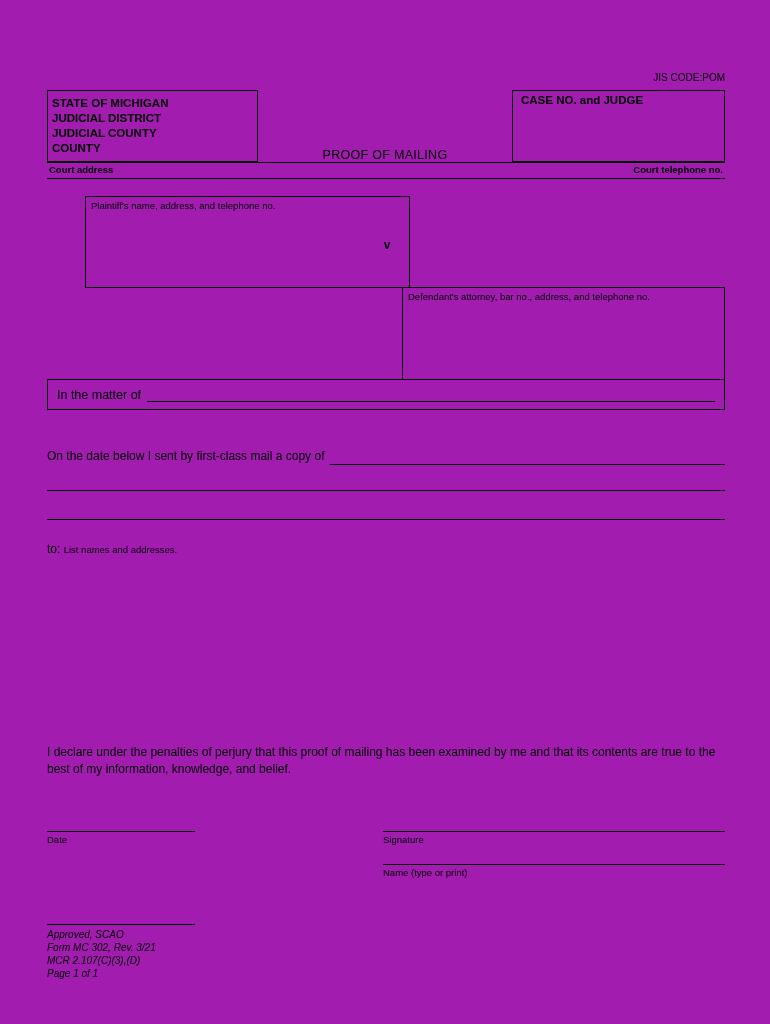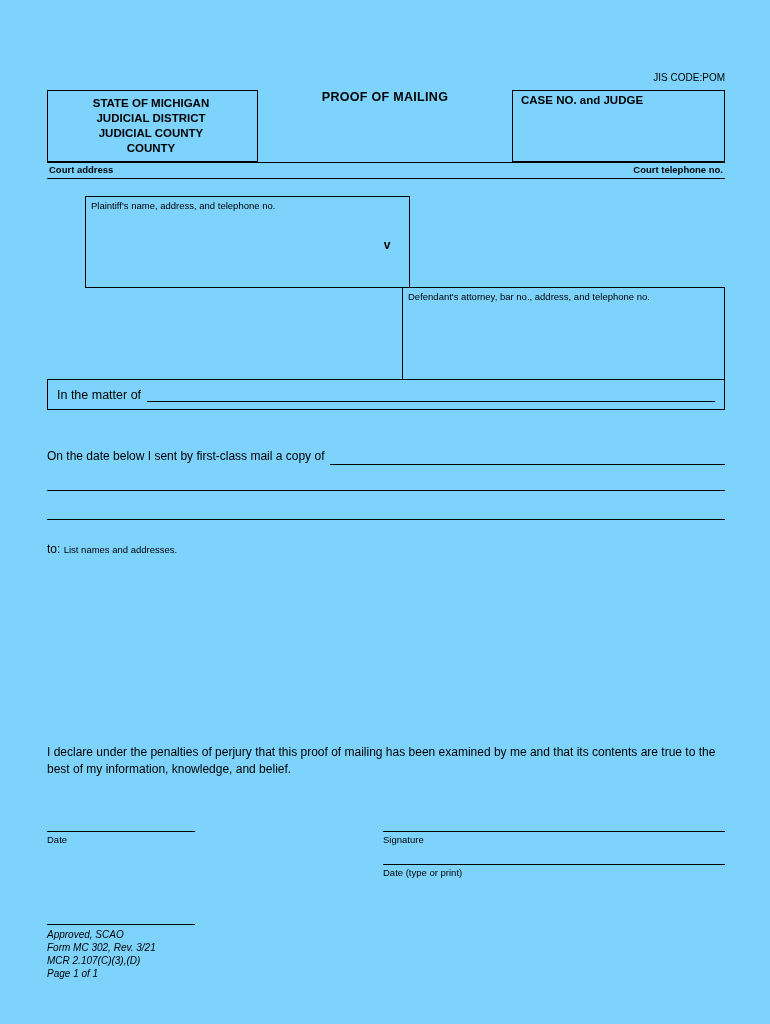--- a/index.html
+++ b/index.html
@@ -1,27 +1,27 @@
 <!DOCTYPE html>
 <html><head>
 <meta charset="utf-8">
 <style>
   * { margin:0; padding:0; box-sizing:border-box; }
   html,body { background:#fff; }
   body { font-family:"Liberation Sans", sans-serif; color:#000; }
-  .page { position:relative; width:770px; height:1024px; background:#7dd3fc; margin:0 auto; overflow:hidden; }
+  .page { position:relative; width:770px; height:1024px; background:#a21caf; margin:0 auto; overflow:hidden; }
   .abs { position:absolute; }
 
   .jis { top:72px; right:45px; font-size:10px; }
 
   .hdr { left:47px; top:90px; width:678px; height:72px; display:flex; }
-  .hdr-court { width:211px; border:1px solid #000; padding:5px 7px 0 4px; text-align:center;
+  .hdr-court { width:211px; border:1px solid #000; padding:5px 7px 0 4px; text-align:left;
                font-weight:bold; font-size:11.5px; line-height:15px; }
-  .hdr-title { flex:1; display:flex; align-items:flex-start; justify-content:center;
-               font-weight:bold; font-size:12.5px; letter-spacing:.3px; }
+  .hdr-title { flex:1; display:flex; align-items:flex-end; justify-content:center;
+               font-weight:normal; font-size:12.5px; letter-spacing:.3px; }
   .hdr-case  { width:213px; border:1px solid #000; padding:3px 8px; font-weight:bold; font-size:11.5px; }
 
   .addr-row { left:47px; top:162px; width:678px; height:17px; border-top:1px solid #000;
               border-bottom:1px solid #000; display:flex; justify-content:space-between;
               font-size:9.5px; font-weight:bold; padding:1px 2px; }
 
   .pbox { position:absolute; border:1px solid #000; font-size:9.5px; padding:3px 5px; }
   .box-pn { left:47px;  top:196px; width:325px; height:92px;margin-left:38px; }
   .box-dn { left:402px; top:196px; width:323px; height:92px; }
   .box-pa { left:47px;  top:287px; width:325px; height:93px; }
@@ -121,21 +121,21 @@
     <div class="sig-label">Date</div>
   </div>
 
   <div class="sig-field f-sig">
     <div class="sig-line"></div>
     <div class="sig-label">Signature</div>
   </div>
 
   <div class="sig-field f-name">
     <div class="sig-line"></div>
-    <div class="sig-label">Date (type or print)</div>
+    <div class="sig-label">Name (type or print)</div>
   </div>
 
   <div class="abs footer">
     <div class="footer-rule"></div>
     <div>Approved, SCAO</div>
     <div>Form MC 302, Rev. 3/21</div>
     <div>MCR 2.107(C)(3),(D)</div>
     <div>Page 1 of 1</div>
   </div>
 

